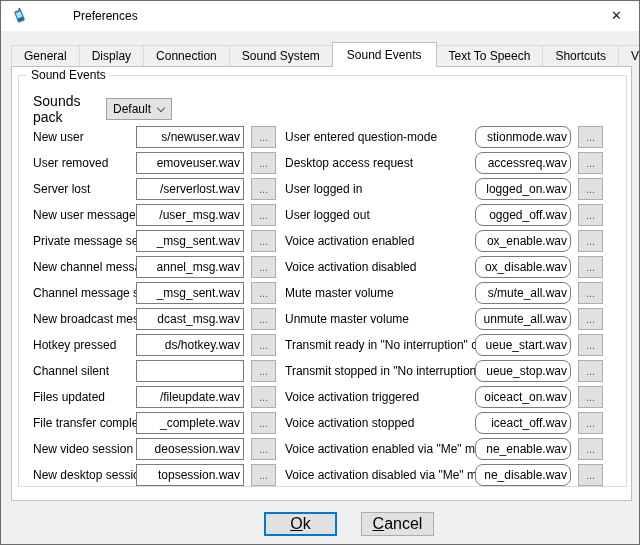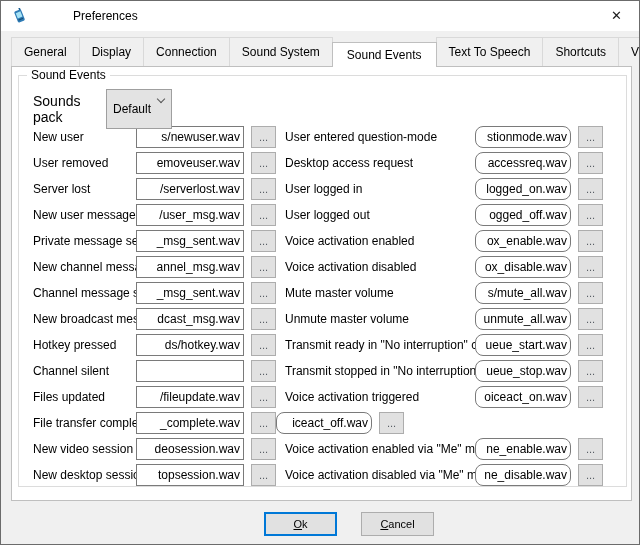--- a/index.html
+++ b/index.html
@@ -23,21 +23,21 @@
     display:flex;align-items:center;justify-content:center;
     font-size:13px;color:#1a1a1a;cursor:default;
   }
 
   
   .tabbar{
     position:absolute;left:10px;top:41px;width:628px;height:24px;
     display:flex;align-items:flex-end;
   }
   .tab{
-    height:29px;padding:0 12px;background:#f0f0f0;
+    height:21px;padding:0 12px;background:#f0f0f0;
     border:1px solid #d9d9d9;border-bottom:none;
     font-size:12px;color:#000;display:flex;align-items:center;
     white-space:nowrap;margin-right:-1px;position:relative;z-index:1;
   }
   .tab.active{
     height:25px;background:#ffffff;border:1px solid #bfbfbf;border-bottom:none;
     z-index:3;margin-bottom:-1px;padding:0 14px;
   }
   .tab.clipped{flex:1 1 auto;overflow:hidden;margin-right:0;}
 
@@ -57,21 +57,21 @@
   }
   .group-inner{
     position:absolute;left:0;top:0;right:0;bottom:0;
     padding:22px 23px 0 14px;
   }
 
   
   .pack-row{height:22px;display:flex;align-items:center;margin-bottom:4px;}
   .pack-label{font-size:14px;width:73px;}
   .combo{
-    position:relative;width:66px;height:40px;background:#e3e3e3;
+    position:relative;width:66px;height:22px;background:#e3e3e3;
     border:1px solid #9f9f9f;font-size:12px;display:flex;align-items:center;
     padding-left:6px;
   }
   .combo .chev{
     position:absolute;right:7px;top:6px;width:6px;height:6px;
     border-right:1.4px solid #555;border-bottom:1.4px solid #555;
     transform:rotate(45deg);
   }
 
   
@@ -91,21 +91,21 @@
     width:25px;height:22px;margin-left:7px;flex:0 0 auto;
     background:#e1e1e1;border:1px solid #adadad;
     font-family:"Liberation Sans", sans-serif;font-size:11px;color:#5a5f66;
     line-height:10px;padding:0;cursor:default;
   }
 
   
   .btn{
     position:absolute;top:511px;width:73px;height:24px;
     background:#e1e1e1;border:1px solid #adadad;
-    font-family:"Liberation Sans", sans-serif;font-size:11px;color:#000;
+    font-family:"Liberation Sans", sans-serif;font-size:16px;color:#000;
     display:flex;align-items:center;justify-content:center;cursor:default;
   }
   .btn .ul{text-decoration:underline;}
   .btn-ok{left:263px;border:2px solid #0078d7;}
   .btn-cancel{left:360px;}
 </style>
 </head>
 <body>
 
 <div class="window">
@@ -235,20 +235,21 @@
               <input class="field l-field" type="text" value="/fileupdate.wav" style="">
               <button class="browse">...</button>
               <div class="lbl r-lbl">Voice activation triggered</div>
               <input class="field r-field" type="text" value="oiceact_on.wav" style="">
               <button class="browse">...</button>
             </div>
             <div class="row">
               <div class="lbl l-lbl">File transfer complete</div>
               <input class="field l-field" type="text" value="_complete.wav" style="">
               <button class="browse">...</button>
+              <div class="lbl r-lbl">Voice activation stopped</div>
               <input class="field r-field" type="text" value="iceact_off.wav" style="">
               <button class="browse">...</button>
             </div>
             <div class="row">
               <div class="lbl l-lbl">New video session</div>
               <input class="field l-field" type="text" value="deosession.wav" style="">
               <button class="browse">...</button>
               <div class="lbl r-lbl">Voice activation enabled via "Me" menu</div>
               <input class="field r-field" type="text" value="ne_enable.wav" style="">
               <button class="browse">...</button>

